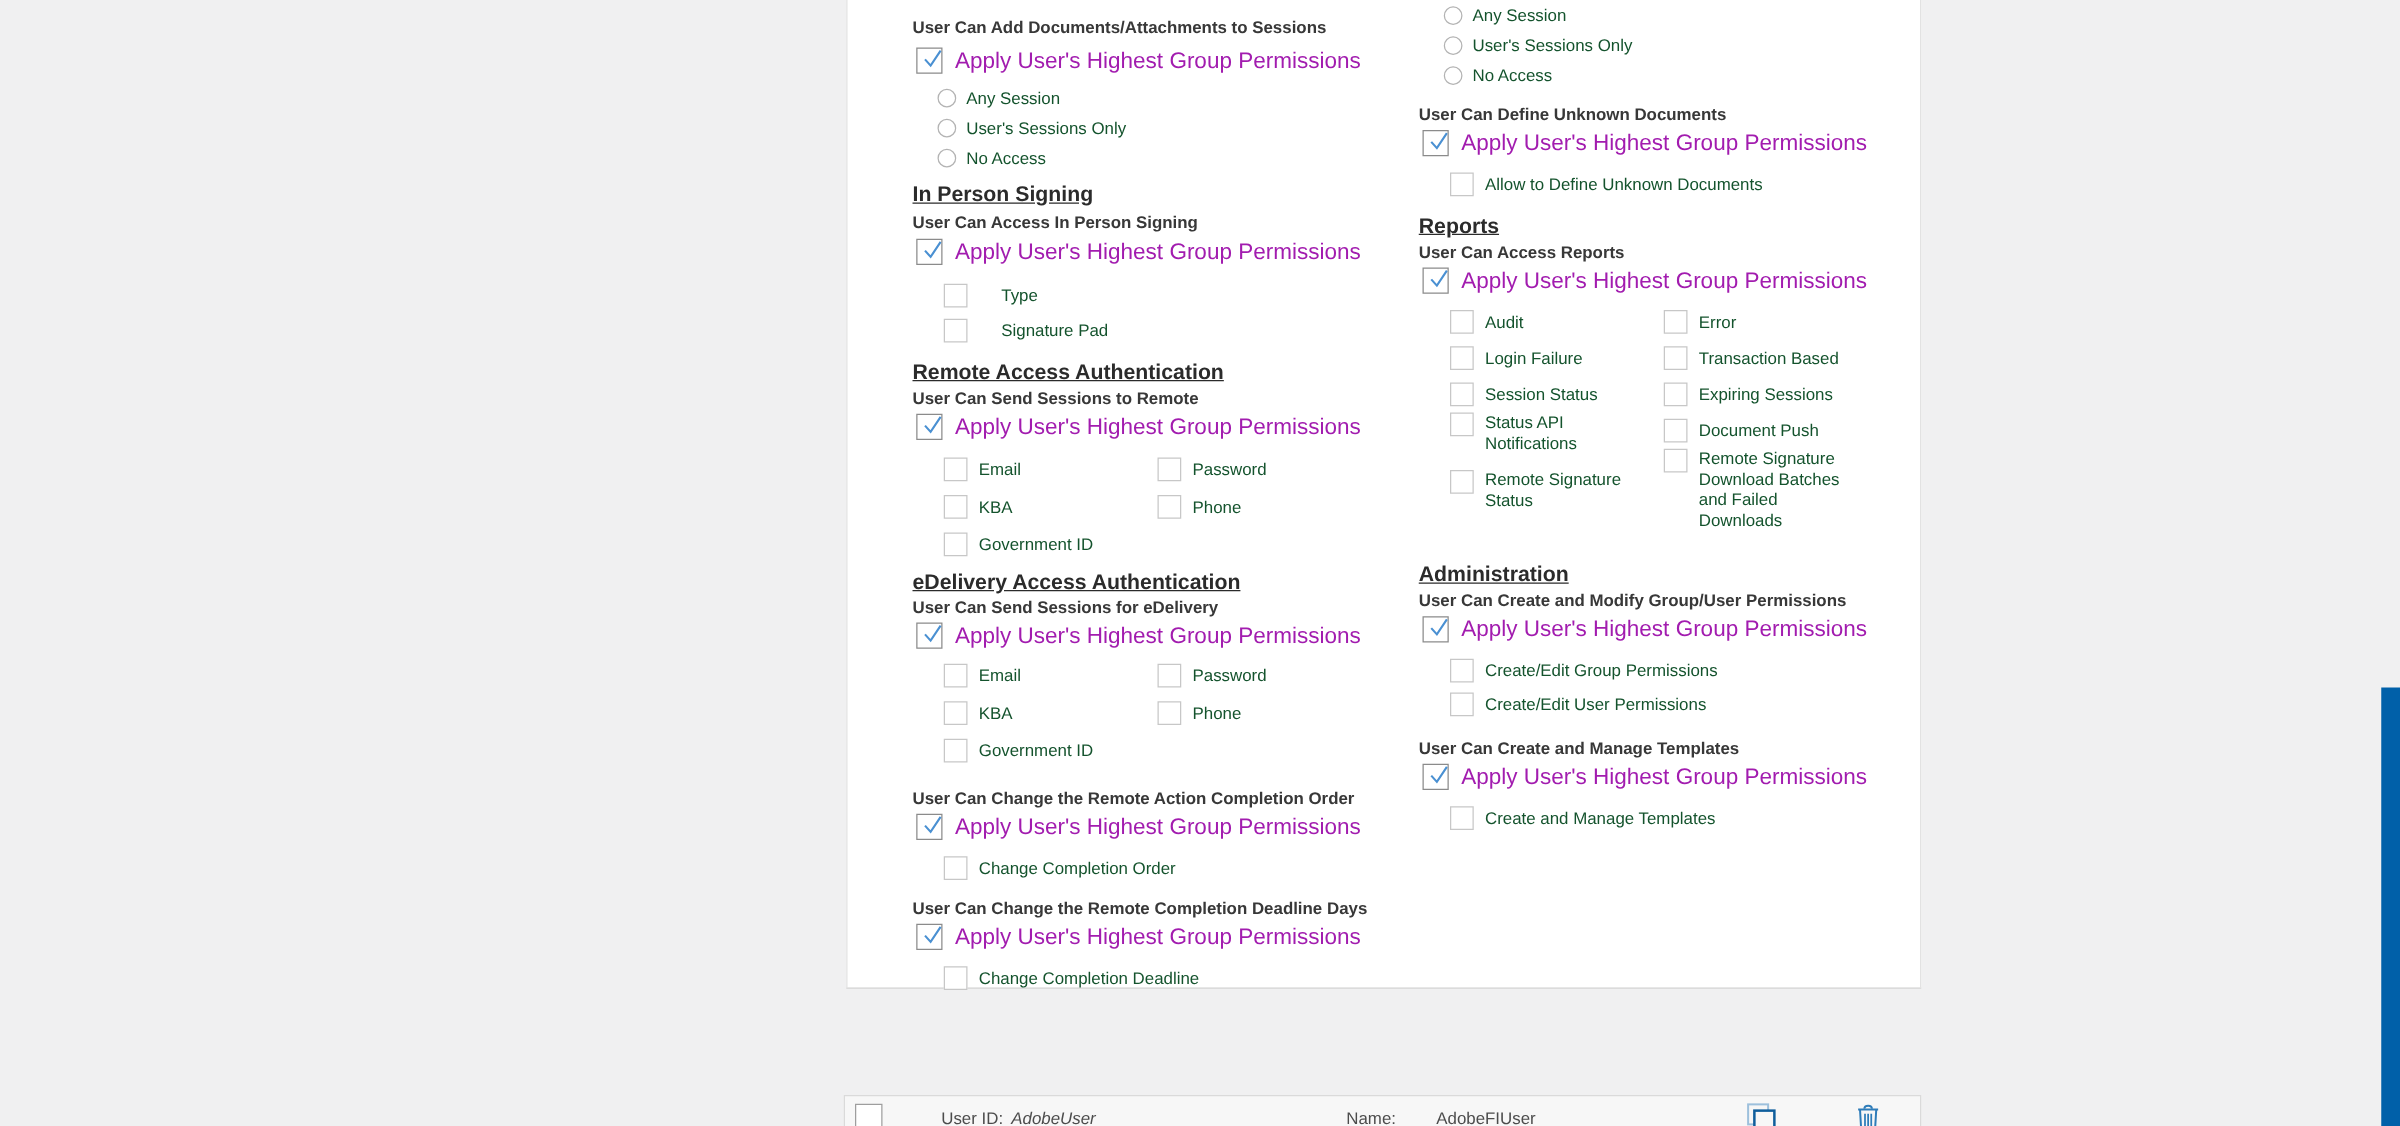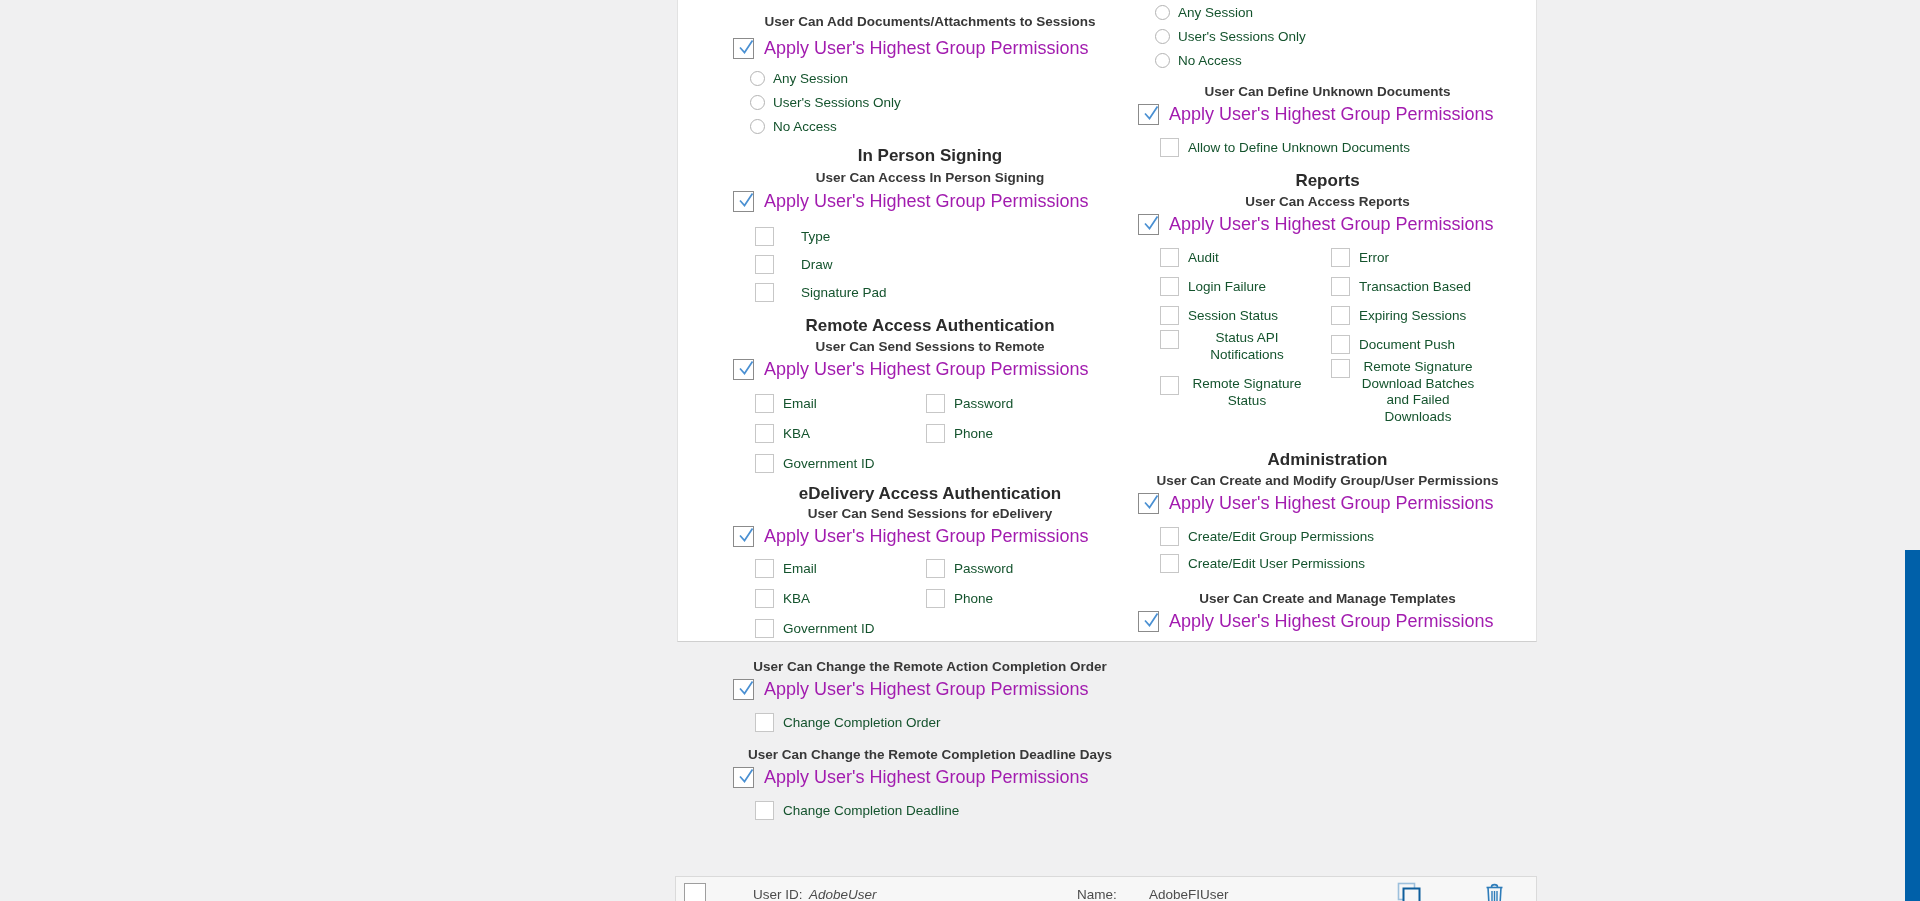--- a/index.html
+++ b/index.html
@@ -4,30 +4,29 @@
 <style>
   * { margin:0; padding:0; box-sizing:border-box; }
   html,body { width:1920px; height:901px; overflow:hidden; }
   body {
     background:#f0f0f1;
     font-family:"Liberation Sans", sans-serif;
     position:relative;
     color:#414141;
   }
   .panel {
-    position:absolute; left:677px; top:0; width:860px; height:642px;
+    position:absolute; left:677px; top:0; width:860px; height:791px;
     background:#ffffff; border:1px solid #e2e2e2; border-top:none;
     border-bottom:1px solid #cfcfcf;
-    text-align:center;
   }
   .col { position:absolute; top:0; }
   .col-left  { left:52px;  width:400px; padding-top:14px; }
   .col-right { left:457px; width:385px; }
 
-  .h-section { font-size:17px; font-weight:700; color:#2b2b2b; height:20px; line-height:20px; }
+  .h-section { font-size:17px; font-weight:700; color:#2b2b2b; height:20px; line-height:20px;text-decoration:underline; }
   .h-sub     { font-size:13.5px; font-weight:700; color:#383838; height:16px; line-height:16px; }
   .lbl-dark  { font-size:18px; color:#a21caf; }
   .lbl-gray  { font-size:13.5px; color:#14532d; }
 
   .row-apply { display:flex; align-items:center; gap:10px; height:23px; margin-left:3px; }
   .cb {
     position:relative; width:21px; height:21px; flex:0 0 21px;
     border:1px solid #8b8b8b; background:#fff; cursor:pointer;
   }
   .cb svg { position:absolute; left:2px; top:-2px; }
@@ -116,24 +115,20 @@
           </svg>
         </span>
       <span class="lbl-dark">Apply User's Highest Group Permissions</span>
     </div>
     <div class="row-check h28 mt9">
       <span class="cbs"></span>
       <span class="lbl-gray">Type</span>
     </div>
     <div class="row-check h28">
       <span class="cbs"></span>
-      <span class="lbl-gray">Draw</span>
-    </div>
-    <div class="row-check h28">
-      <span class="cbs"></span>
       <span class="lbl-gray">Signature Pad</span>
     </div>
 
     <div class="h-section mt10">Remote Access Authentication</div>
     <div class="h-sub mt3">User Can Send Sessions to Remote</div>
     <div class="row-apply mt3">
       <span class="cb">
           <svg width="20" height="20" viewBox="0 0 20 20">
             <path d="M4 10.5 L8.5 15.5 L16.5 3.5" fill="none" stroke="#4a90d2" stroke-width="1.7"></path>
           </svg>
@@ -338,20 +333,24 @@
     </div>
 
     <div class="h-sub mt14">User Can Create and Manage Templates</div>
     <div class="row-apply mt3">
       <span class="cb">
           <svg width="20" height="20" viewBox="0 0 20 20">
             <path d="M4 10.5 L8.5 15.5 L16.5 3.5" fill="none" stroke="#4a90d2" stroke-width="1.7"></path>
           </svg>
         </span>
       <span class="lbl-dark">Apply User's Highest Group Permissions</span>
+    </div>
+    <div class="row-check h26 mt8">
+      <span class="cbs"></span>
+      <span class="lbl-gray">Create and Manage Templates</span>
     </div>
   </div>
 </div>
 
 <div class="footer">
   <span class="f-cb"></span>
   <span class="f-text" style="left:77px;">User ID:</span>
   <span class="f-text" style="left:133px;font-style:italic;">AdobeUser</span>
   <span class="f-text" style="left:401px;">Name:</span>
   <span class="f-text" style="left:473px;">AdobeFIUser</span>

